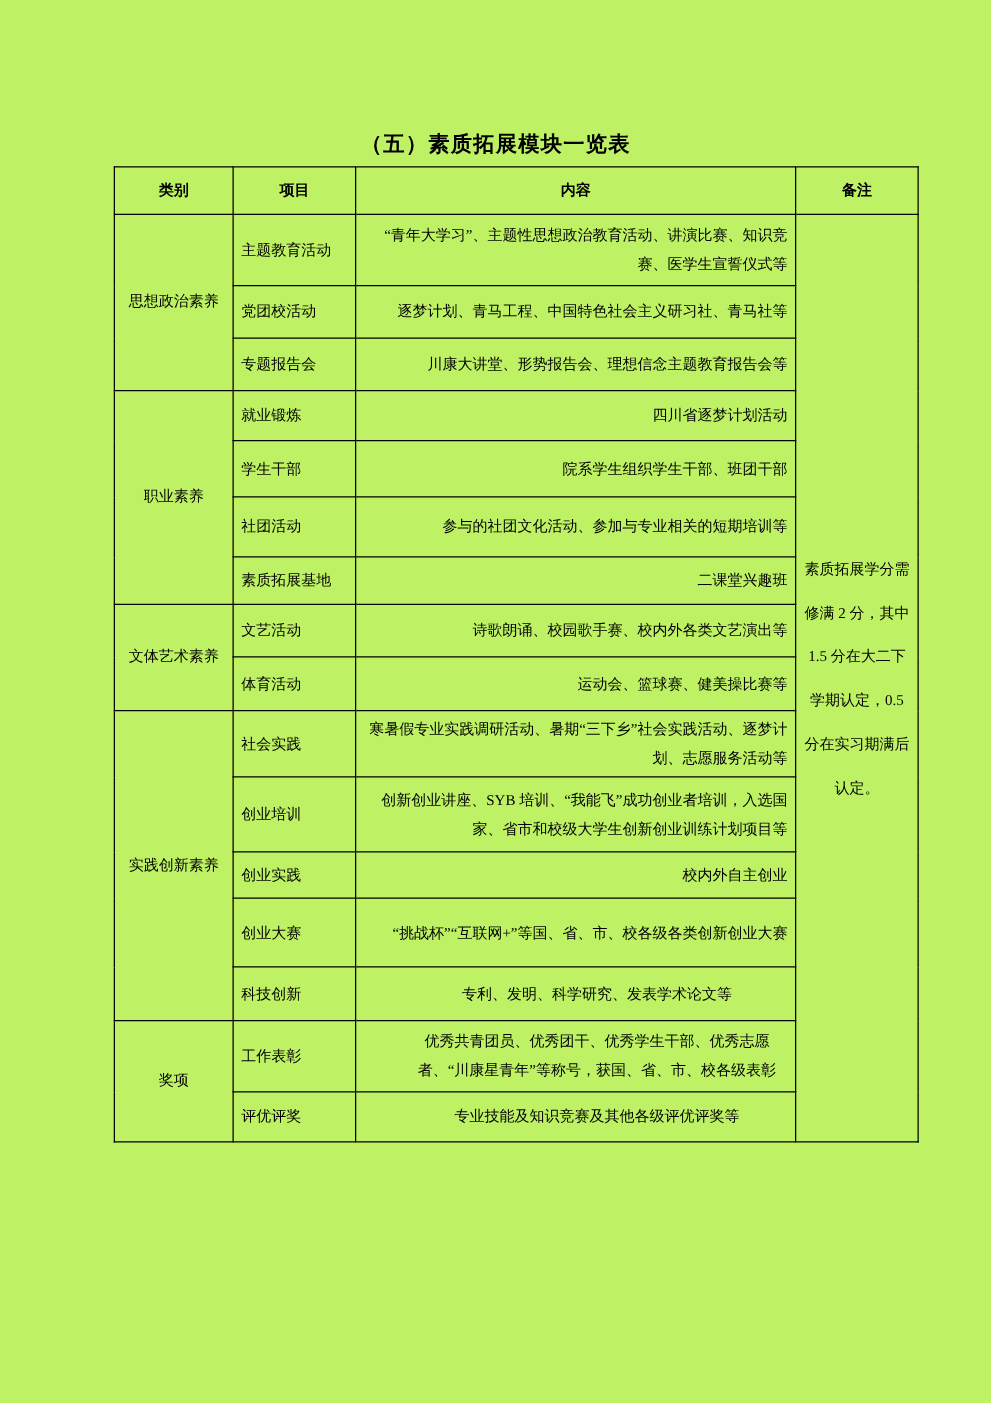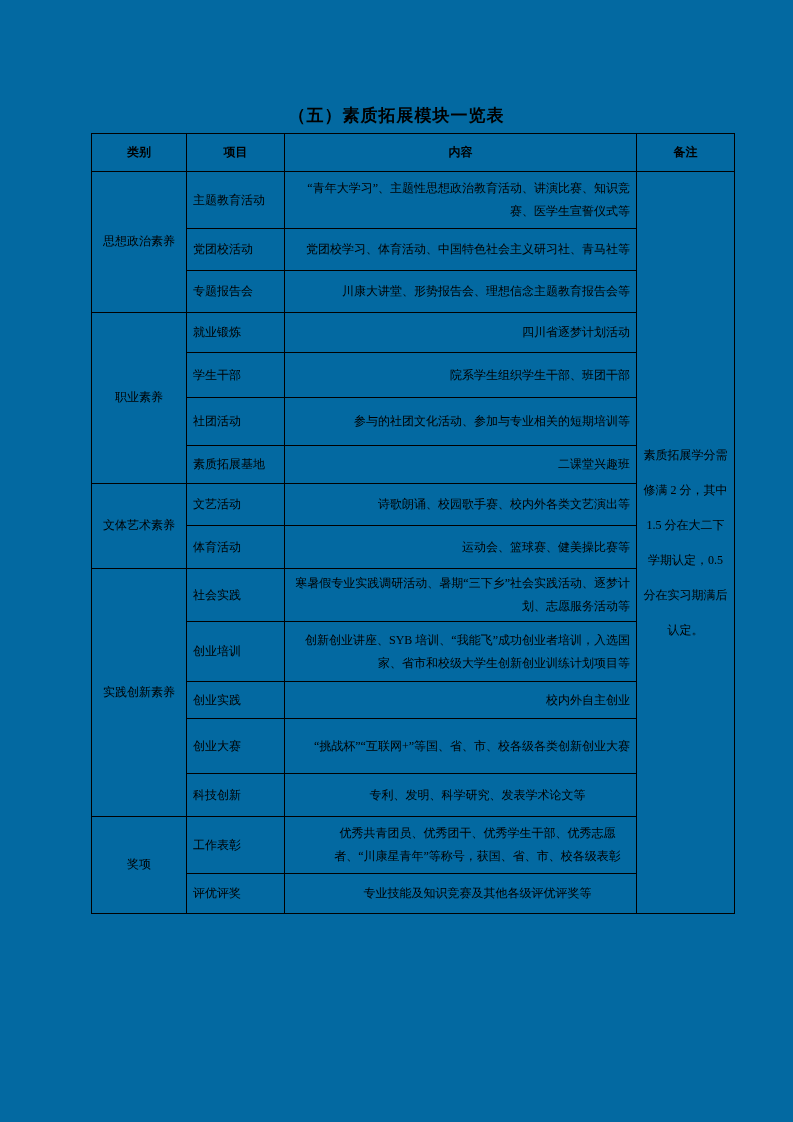--- a/index.html
+++ b/index.html
@@ -3,21 +3,21 @@
 <meta charset="utf-8">
 <style>
   * { margin: 0; padding: 0; box-sizing: border-box; }
   html, body { background: #ffffff; }
   body {
     width: 793px; height: 1122px;
     font-family: "Liberation Serif", "DejaVu Serif", serif;
     color: #000;
     overflow: hidden;
   }
-  .page { position: relative; width: 793px; height: 1122px; background: #0369a1; }
+  .page { position: relative; width: 793px; height: 1122px; background: #bef264; }
 
   .doc-title {
     position: absolute; top: 104px; left: 0; width: 100%;
     text-align: center; font-size: 17px; font-weight: bold; letter-spacing: 1px;
   }
 
   table.grid {
     position: absolute; top: 133px; left: 75px; width: 643px;
     border-collapse: collapse; table-layout: fixed; margin-left: 16px;
   }
@@ -67,21 +67,21 @@
     </tr>
 
     <tr style="height:57px">
       <td class="cat" rowspan="3">思想政治素养</td>
       <td class="proj">主题教育活动</td>
       <td class="cont">“青年大学习”、主题性思想政治教育活动、讲演比赛、知识竞赛、医学生宣誓仪式等</td>
       <td class="remark" rowspan="16">素质拓展学分需修满 2 分，其中 1.5 分在大二下学期认定，0.5 分在实习期满后认定。</td>
     </tr>
     <tr style="height:42px">
       <td class="proj">党团校活动</td>
-      <td class="cont">党团校学习、体育活动、中国特色社会主义研习社、青马社等</td>
+      <td class="cont">逐梦计划、青马工程、中国特色社会主义研习社、青马社等</td>
     </tr>
     <tr style="height:42px">
       <td class="proj">专题报告会</td>
       <td class="cont">川康大讲堂、形势报告会、理想信念主题教育报告会等</td>
     </tr>
 
     <tr style="height:40px">
       <td class="cat" rowspan="4">职业素养</td>
       <td class="proj">就业锻炼</td>
       <td class="cont">四川省逐梦计划活动</td>

